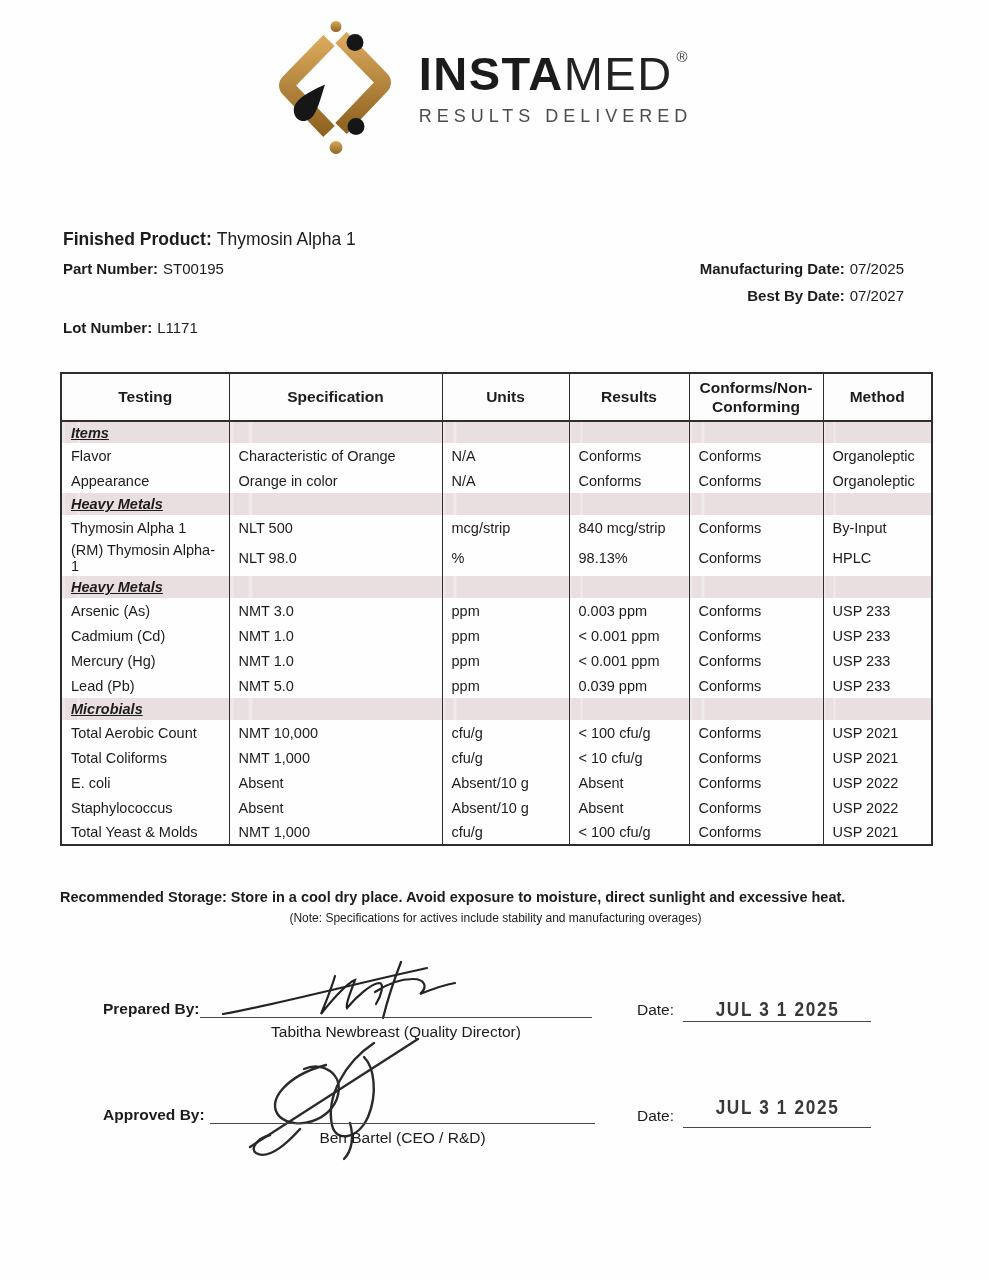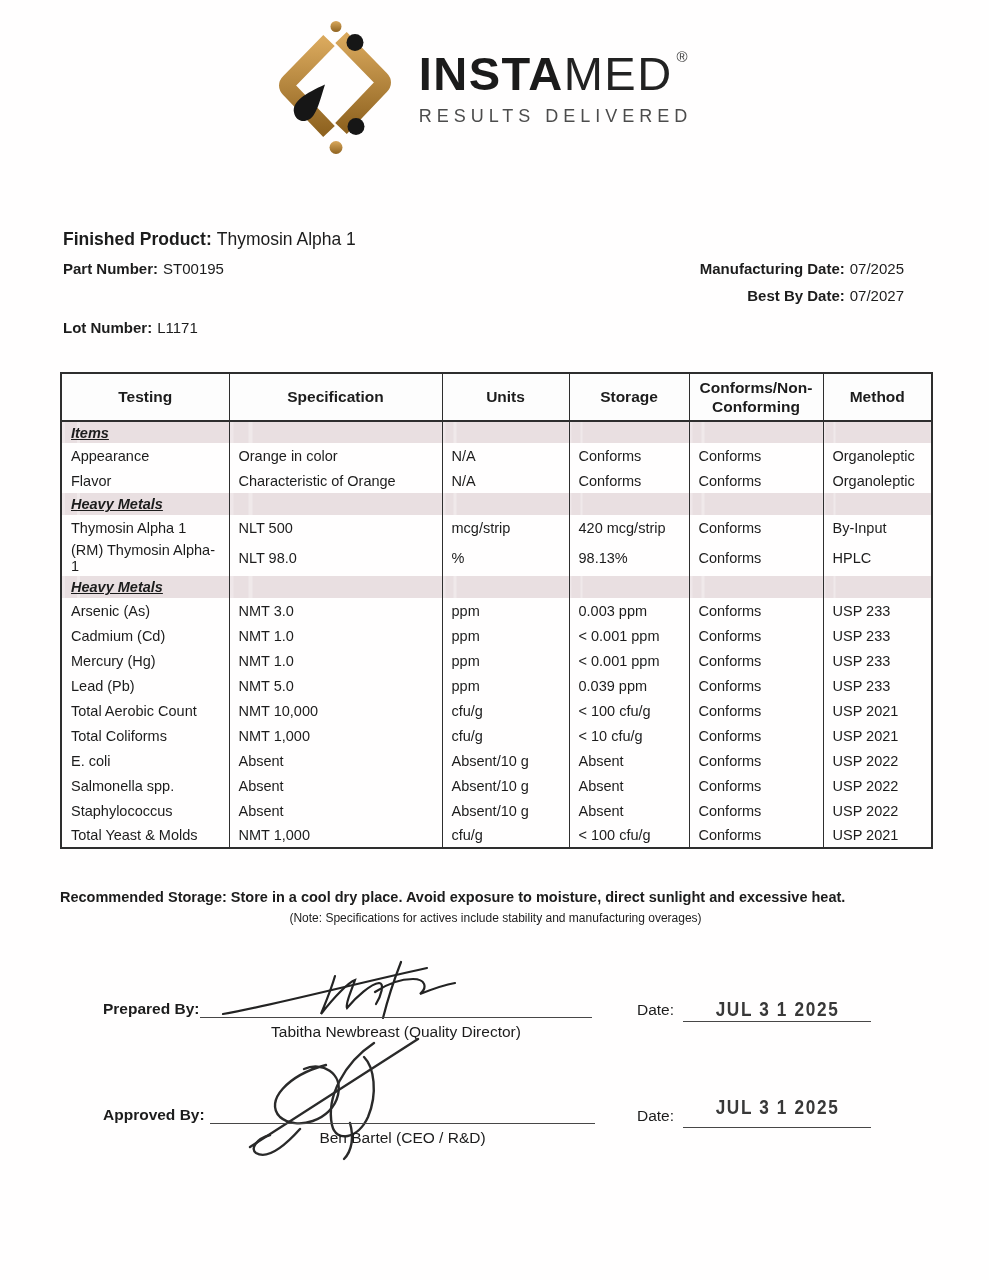--- a/index.html
+++ b/index.html
@@ -137,63 +137,63 @@
         <col style="width:127px">
       <col style="width:120px">
         <col style="width:134px">
         <col style="width:109px">
     </colgroup>
     <thead>
       <tr>
         <th>Testing</th>
         <th>Specification</th>
         <th>Units</th>
-        <th>Storage</th>
+        <th>Results</th>
         <th>Conforms/Non-Conforming</th>
         <th>Method</th>
       </tr>
     </thead>
     <tbody>
         <tr class="section-row">
           <td><span class="section-title">Items</span></td>
           <td></td>
           <td></td>
           <td></td>
           <td></td>
           <td></td>
         </tr>
         <tr class="data-row">
+          <td>Flavor</td>
+          <td>Characteristic of Orange</td>
+          <td>N/A</td>
+          <td>Conforms</td>
+          <td>Conforms</td>
+          <td>Organoleptic</td>
+        </tr>
+        <tr class="data-row">
           <td>Appearance</td>
           <td>Orange in color</td>
           <td>N/A</td>
           <td>Conforms</td>
           <td>Conforms</td>
           <td>Organoleptic</td>
         </tr>
-        <tr class="data-row">
-          <td>Flavor</td>
-          <td>Characteristic of Orange</td>
-          <td>N/A</td>
-          <td>Conforms</td>
-          <td>Conforms</td>
-          <td>Organoleptic</td>
-        </tr>
         <tr class="section-row">
           <td><span class="section-title">Heavy Metals</span></td>
           <td></td>
           <td></td>
           <td></td>
           <td></td>
           <td></td>
         </tr>
         <tr class="data-row">
           <td>Thymosin Alpha 1</td>
           <td>NLT 500</td>
           <td>mcg/strip</td>
-          <td>420 mcg/strip</td>
+          <td>840 mcg/strip</td>
           <td>Conforms</td>
           <td>By-Input</td>
         </tr>
         <tr class="data-row">
           <td>(RM) Thymosin Alpha-1</td>
           <td>NLT 98.0</td>
           <td>%</td>
           <td>98.13%</td>
           <td>Conforms</td>
           <td>HPLC</td>
@@ -231,46 +231,46 @@
           <td>USP 233</td>
         </tr>
         <tr class="data-row">
           <td>Lead (Pb)</td>
           <td>NMT 5.0</td>
           <td>ppm</td>
           <td>0.039 ppm</td>
           <td>Conforms</td>
           <td>USP 233</td>
         </tr>
+        <tr class="section-row">
+          <td><span class="section-title">Microbials</span></td>
+          <td></td>
+          <td></td>
+          <td></td>
+          <td></td>
+          <td></td>
+        </tr>
         <tr class="data-row">
           <td>Total Aerobic Count</td>
           <td>NMT 10,000</td>
           <td>cfu/g</td>
           <td>&lt; 100 cfu/g</td>
           <td>Conforms</td>
           <td>USP 2021</td>
         </tr>
         <tr class="data-row">
           <td>Total Coliforms</td>
           <td>NMT 1,000</td>
           <td>cfu/g</td>
           <td>&lt; 10 cfu/g</td>
           <td>Conforms</td>
           <td>USP 2021</td>
         </tr>
         <tr class="data-row">
           <td>E. coli</td>
-          <td>Absent</td>
-          <td>Absent/10 g</td>
-          <td>Absent</td>
-          <td>Conforms</td>
-          <td>USP 2022</td>
-        </tr>
-        <tr class="data-row">
-          <td>Salmonella spp.</td>
           <td>Absent</td>
           <td>Absent/10 g</td>
           <td>Absent</td>
           <td>Conforms</td>
           <td>USP 2022</td>
         </tr>
         <tr class="data-row">
           <td>Staphylococcus</td>
           <td>Absent</td>
           <td>Absent/10 g</td>

